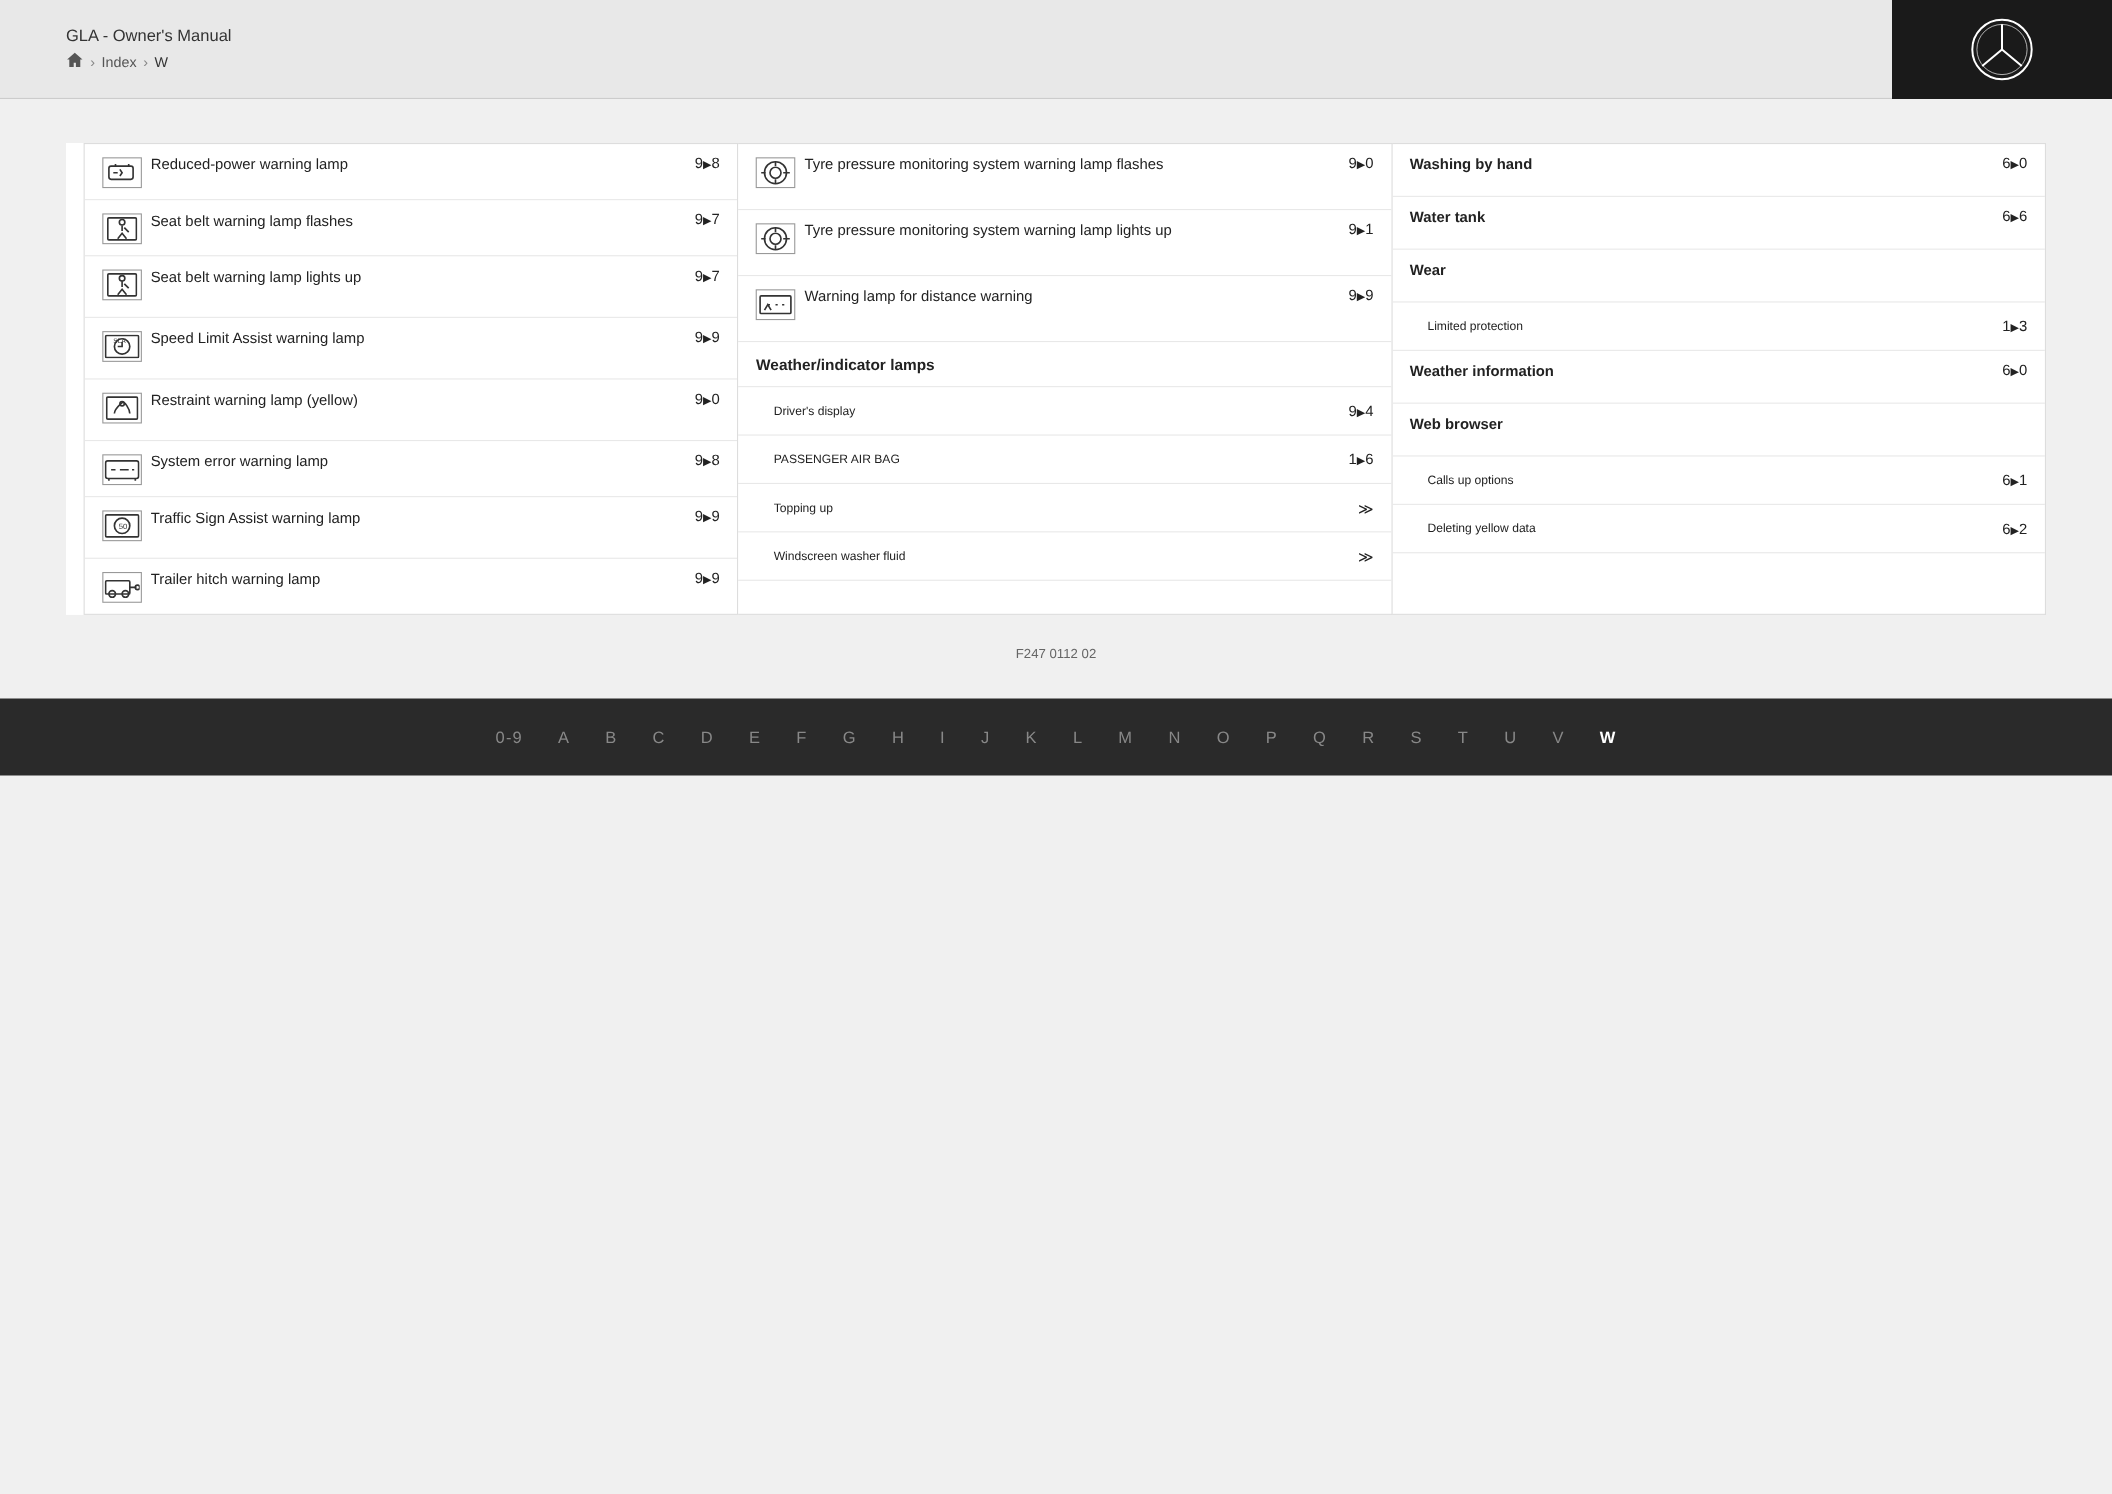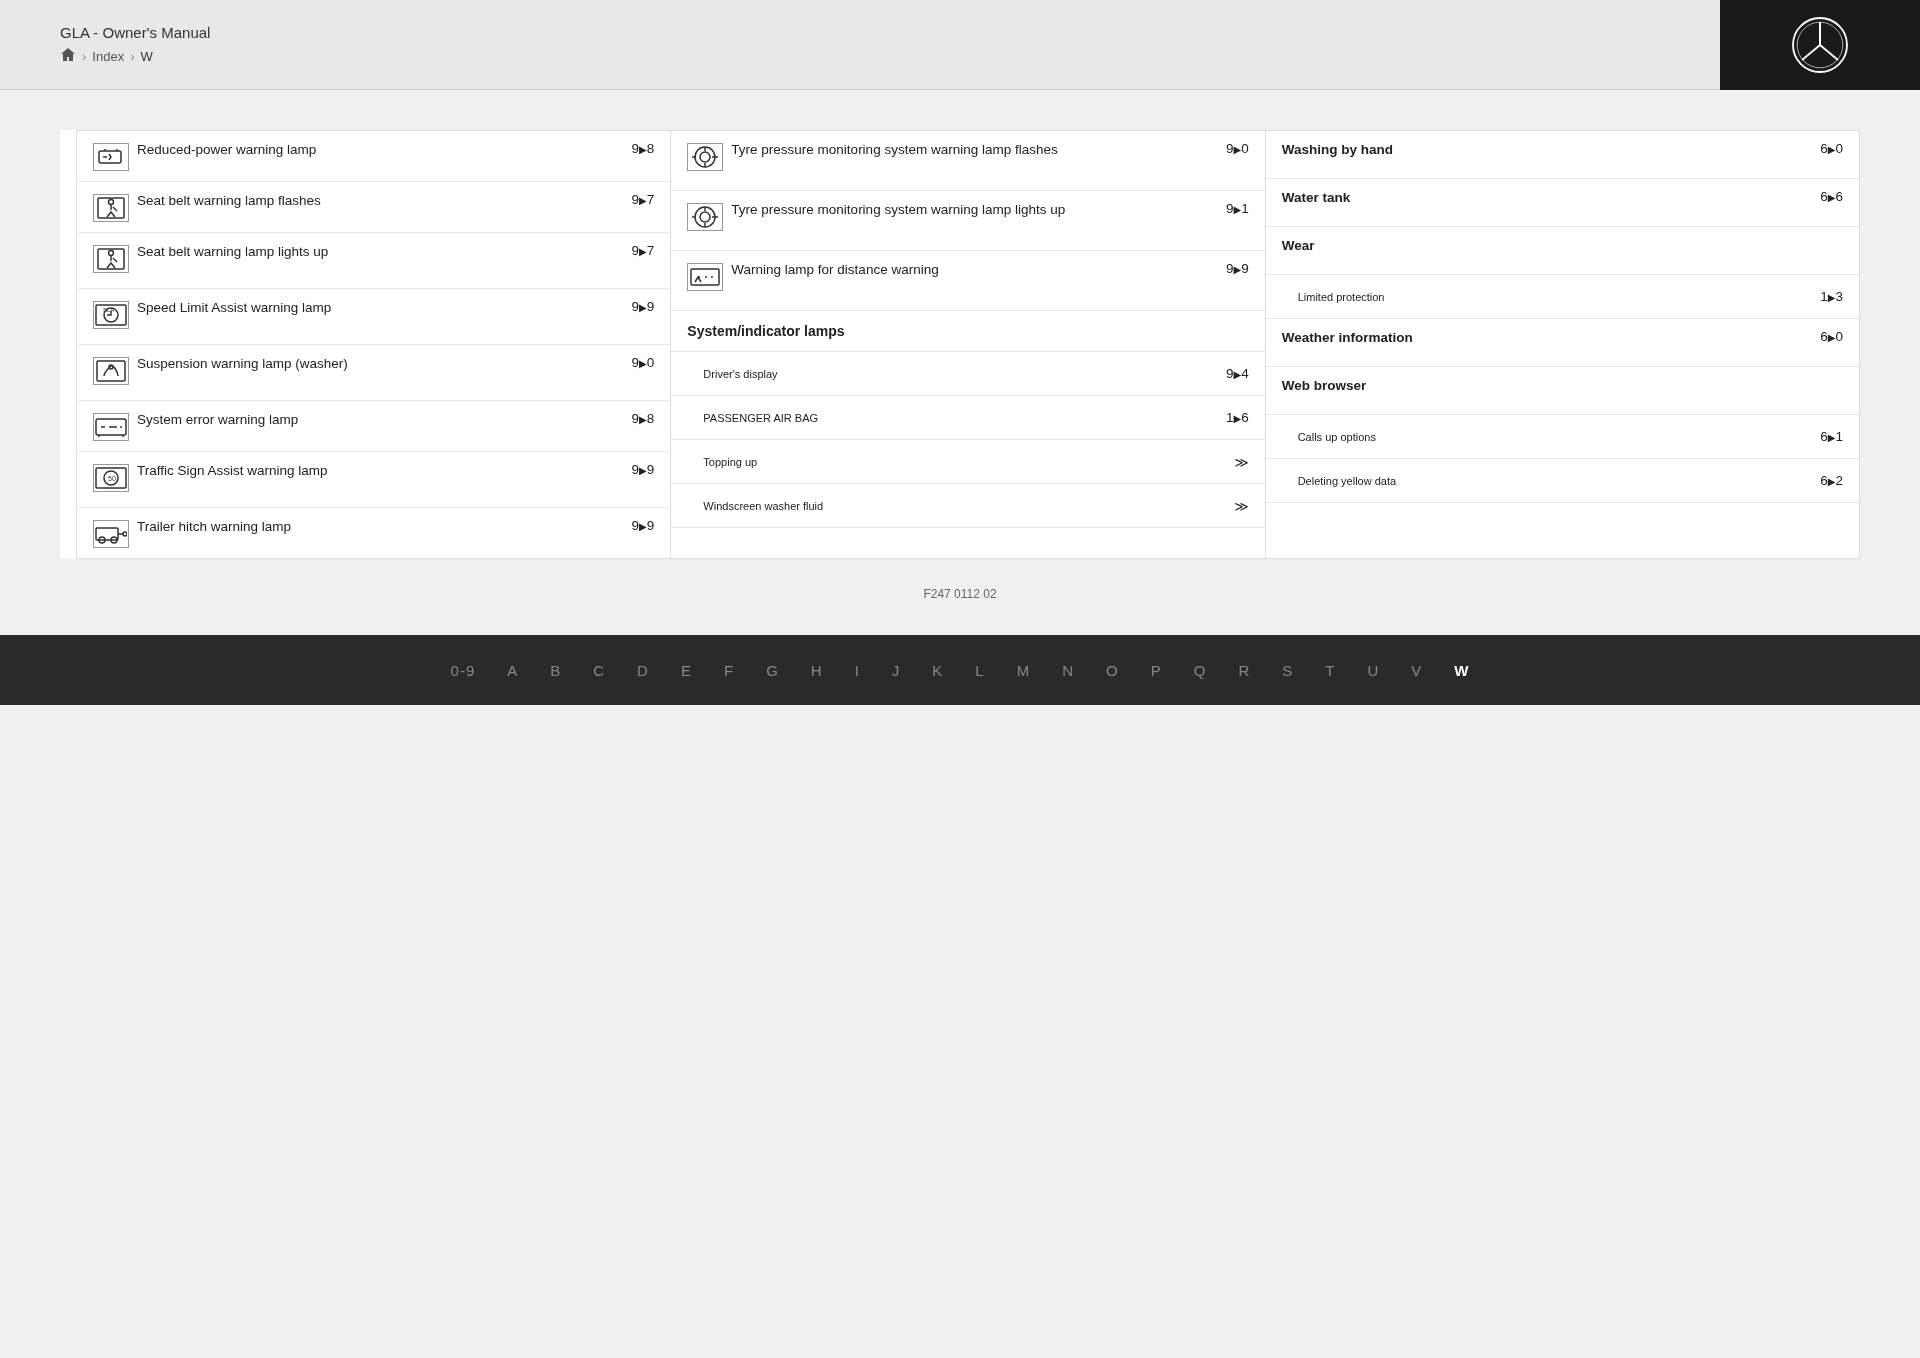--- a/index.html
+++ b/index.html
@@ -254,21 +254,21 @@
       </div>
 
       <div class="entry" style="min-height:56px;">
         <div class="entry-icon">
           <svg width="30" height="22" viewBox="0 0 30 22" fill="none" stroke="#333" stroke-width="1.5">
             <rect x="1" y="1" width="28" height="20" rx="1"></rect>
             <path d="M8 16c0-4 5-8 7-10s7 6 7 10"></path>
             <circle cx="15" cy="7" r="2"></circle>
           </svg>
         </div>
-        <span class="entry-text">Suspension warning lamp (washer)</span>
+        <span class="entry-text">Restraint warning lamp (yellow)</span>
         <span class="entry-page">9<span style="font-size:10px">▶</span>0</span>
       </div>
 
       <div class="entry">
         <div class="entry-icon">
           <svg width="32" height="22" viewBox="0 0 32 22" fill="none" stroke="#333" stroke-width="1.5">
             <rect x="1" y="3" width="30" height="16" rx="2"></rect>
             <path d="M6 11h4M14 11h8M25 11h2"></path>
             <path d="M4 19v2M28 19v2"></path>
           </svg>
@@ -337,21 +337,21 @@
             <rect x="1" y="3" width="28" height="16" rx="1"></rect>
             <path d="M8 11h4M15 11h4M21 11h4" stroke-dasharray="2 2"></path>
             <path d="M5 16l3-5 3 5"></path>
           </svg>
         </div>
         <span class="entry-text">Warning lamp for distance warning</span>
         <span class="entry-page">9<span style="font-size:10px">▶</span>9</span>
       </div>
 
       <div class="section-header">
-        <span style="font-weight:bold;">System/indicator lamps</span>
+        <span style="font-weight:bold;">Weather/indicator lamps</span>
       </div>
 
       <div class="sub-entry">
         <span class="sub-entry-text">Driver's display</span>
         <span class="sub-entry-page">9<span style="font-size:10px">▶</span>4</span>
       </div>
 
       <div class="sub-entry">
         <span class="sub-entry-text">PASSENGER AIR BAG</span>
         <span class="sub-entry-page">1<span style="font-size:10px">▶</span>6</span>

